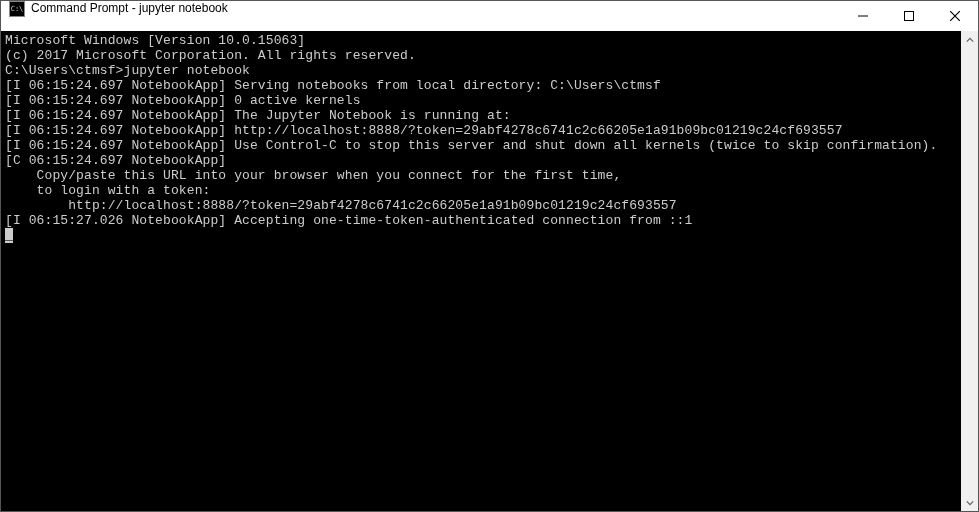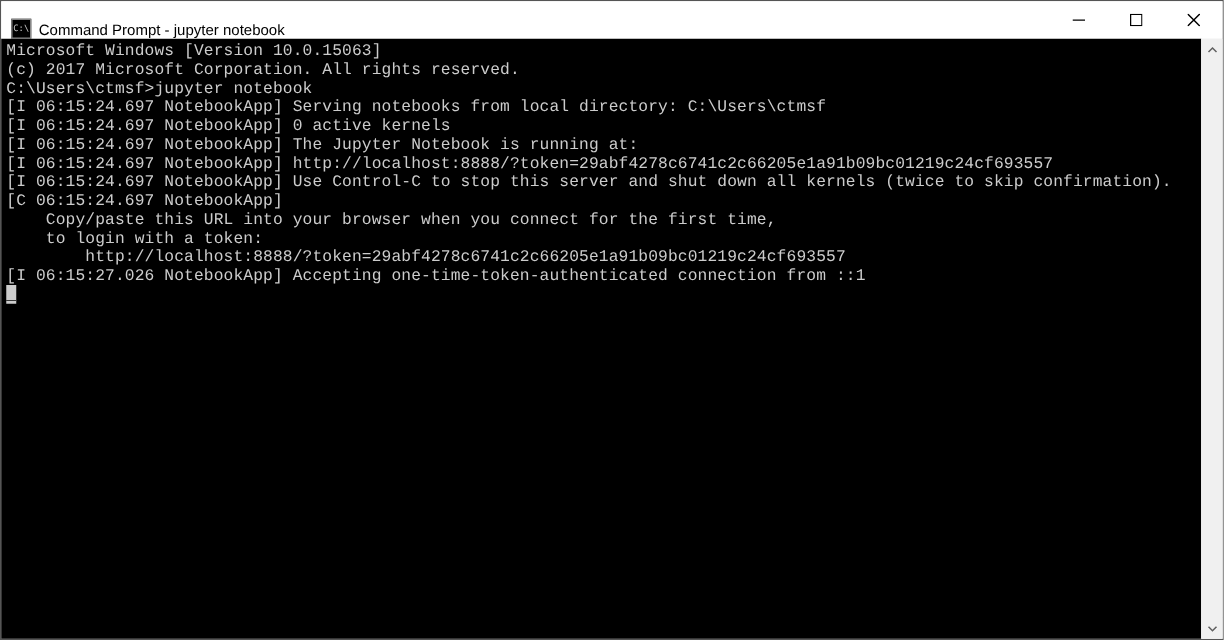--- a/index.html
+++ b/index.html
@@ -1,18 +1,18 @@
 <!DOCTYPE html>
 <html><head>
   <meta charset="utf-8">
   <style>
     * { margin:0; padding:0; box-sizing:border-box; }
     body { width:979px; height:512px; font-family:"Segoe UI",sans-serif; background:#fff; overflow:hidden; }
     .window { width:100%; height:100%; display:flex; flex-direction:column; background:#fff; border:1px solid #555; }
-    .titlebar { height:30px; background:#fff; display:flex; align-items:flex-end; font-size:12px; color:#000; }
+    .titlebar { height:30px; background:#fff; display:flex; align-items:flex-start; font-size:12px; color:#000; }
     .titlebar .icon { width:16px; height:16px; margin:0 6px 0 8px; background:#000; position:relative; border:1px solid #888; display:flex; align-items:center; justify-content:center; }
     .titlebar .icon::after { content:"C:\\"; font-family:Consolas,monospace; font-size:7px; color:#ccc; line-height:1; }
     .titlebar .title { flex:1; }
     .titlebar .controls { display:flex; height:100%; }
     .titlebar .ctrl { width:46px; display:flex; align-items:center; justify-content:center; }
     .titlebar .ctrl svg { width:10px; height:10px; stroke:#000; stroke-width:1; fill:none; }
     .titlebar .close svg { stroke-width:1.2; }
     .body-row { flex:1; display:flex; min-height:0; }
     .terminal { flex:1; background:#000; color:#ccc; font-family:Consolas,"Courier New",monospace; font-size:13px; line-height:15px; padding:2px 2px 2px 4px; white-space:pre; overflow:hidden; letter-spacing:0.1px; }
     .prompt-line { }

